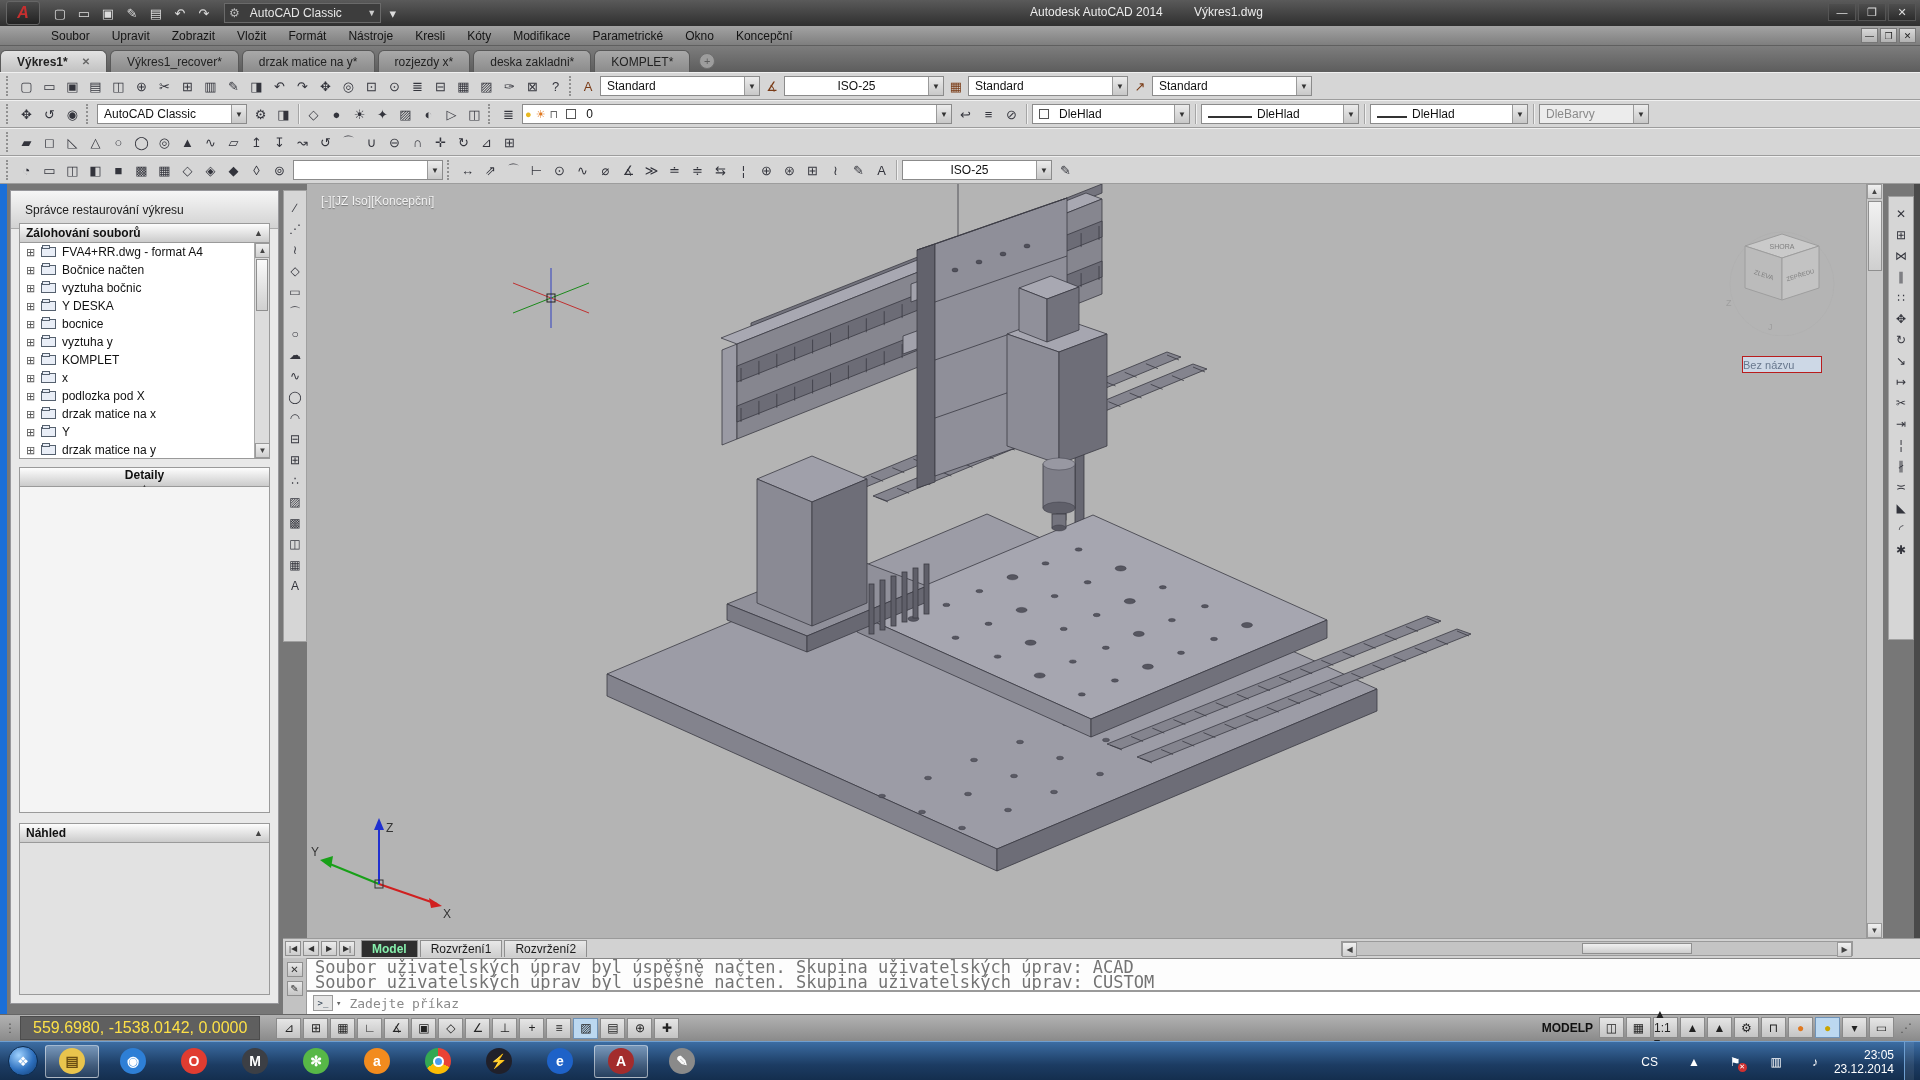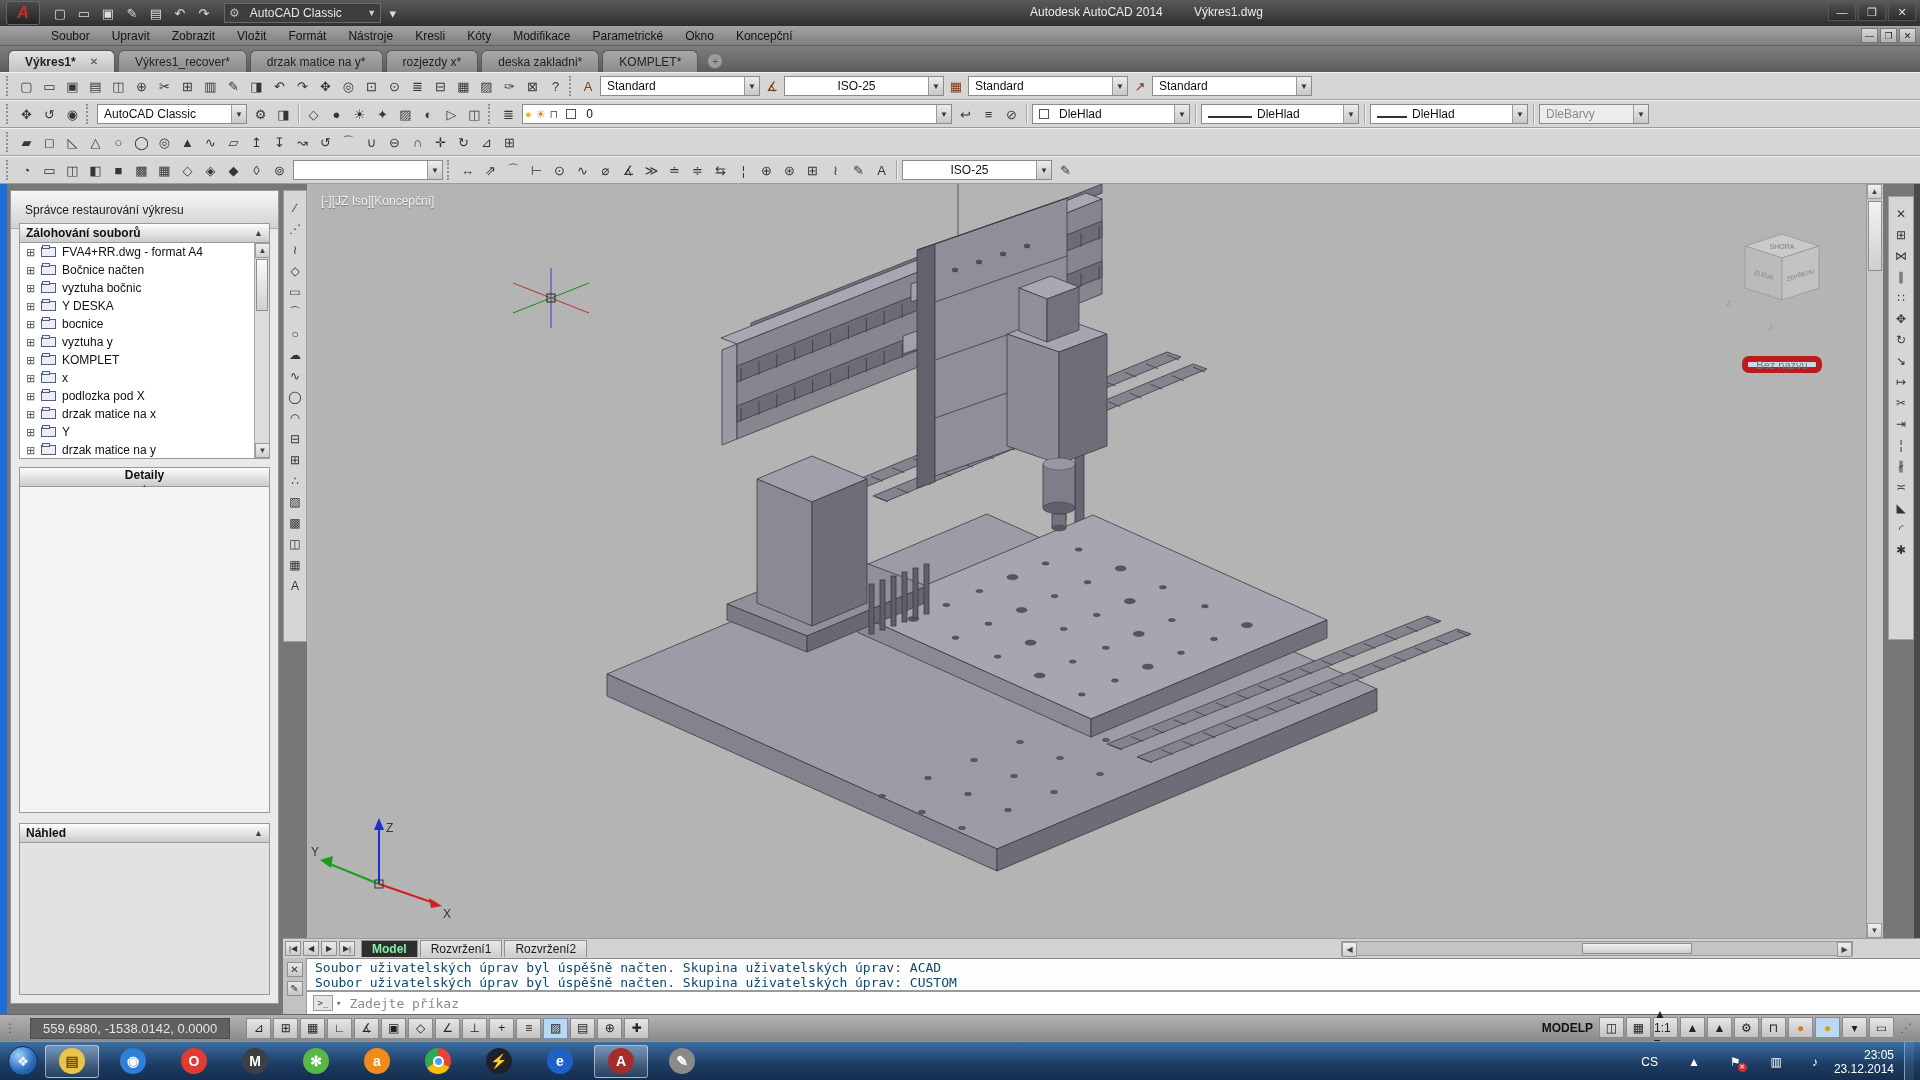--- a/index.html
+++ b/index.html
@@ -17,21 +17,21 @@
   .ws-combo .dd{width:16px;text-align:center;color:#ccc;font-size:9px;}
   #title-text{position:absolute;left:1030px;top:5px;white-space:nowrap;color:#ececec;}
   #title-text span{margin-right:28px;}
   #win-controls{position:absolute;right:4px;top:3px;display:flex;}
   .winbtn{width:28px;height:18px;display:flex;align-items:center;justify-content:center;color:#ddd;font-size:11px;border:1px solid #555;background:linear-gradient(#4e4e4e,#2c2c2c);margin-left:2px;}
   #menubar{left:0;top:26px;width:1920px;height:20px;background:linear-gradient(#a3a3a3,#7e7e7e);display:flex;align-items:center;border-bottom:1px solid #5f5f5f;}
   .menu-item{padding:0 11px;color:#141414;line-height:20px;}
   #doc-controls{position:absolute;right:4px;top:2px;display:flex;}
   .docbtn{width:17px;height:15px;display:flex;align-items:center;justify-content:center;font-size:9px;color:#222;background:linear-gradient(#d8d8d8,#b2b2b2);border:1px solid #777;margin-left:2px;}
   
-  #filetabs{left:0;top:46px;width:1920px;height:26px;background:linear-gradient(#7d7d7d,#5d5d5d);display:flex;align-items:flex-end;padding-left:8px;}
+  #filetabs{left:0;top:46px;width:1920px;height:26px;background:linear-gradient(#7d7d7d,#5d5d5d);display:flex;align-items:flex-end;}
   .ftab{height:22px;display:flex;align-items:center;padding:0 16px;margin-right:3px;border:1px solid #595959;border-bottom:none;border-radius:6px 6px 0 0;background:linear-gradient(#a9a9a9,#8b8b8b);color:#222;white-space:nowrap;}
   .ftab.active{background:linear-gradient(#e2e2e2,#c2c2c2);font-weight:bold;}
   .ftab .close{margin-left:14px;color:#666;font-size:10px;}
   #newtab{width:16px;height:16px;border-radius:50%;background:#9d9d9d;border:1px solid #6e6e6e;color:#5d5d5d;display:flex;align-items:center;justify-content:center;margin:0 0 3px 6px;font-size:11px;}
   
   .tbrow{left:0;width:1920px;height:28px;background:#d6d6d6;border-top:1px solid #f0f0f0;border-bottom:1px solid #9d9d9d;display:flex;align-items:center;padding-left:4px;}
   .grip{width:5px;height:20px;border-left:2px dotted #909090;margin:0 4px 0 2px;}
   .tb-btn{width:23px;height:22px;display:flex;align-items:center;justify-content:center;color:#33343c;font-size:13px;border:1px solid transparent;}
   .sep{width:1px;height:20px;background:#a5a5a5;margin:0 3px;box-shadow:1px 0 0 #f0f0f0;}
   .combo{display:inline-flex;align-items:center;height:20px;background:#fff;border:1px solid #8b8b8b;color:#111;margin:0 2px;}
@@ -58,38 +58,38 @@
   .pal-box{position:absolute;left:8px;width:251px;border:1px solid #9a9a9a;border-top:none;background:#f4f4f4;}
   
   #drawbar{left:283px;top:190px;width:24px;height:452px;background:#d6d6d6;border:1px solid #a0a0a0;display:flex;flex-direction:column;align-items:center;padding-top:6px;}
   #modifybar{left:1888px;top:196px;width:26px;height:444px;background:#d6d6d6;border:1px solid #a0a0a0;display:flex;flex-direction:column;align-items:center;padding-top:6px;}
   .vbtn{width:21px;height:21px;display:flex;align-items:center;justify-content:center;color:#33343c;font-size:12px;}
   
   #viewport{left:307px;top:184px;width:1559px;height:754px;background:#b4b4b4;overflow:hidden;}
   #vp-label{position:absolute;left:14px;top:10px;color:#f2f2f2;text-shadow:0 1px 1px rgba(0,0,0,.35);}
   .mdl polygon,.mdl rect,.mdl line{stroke:#3a3a42;stroke-width:0.8;}
   .mdl ellipse{stroke:#30303a;stroke-width:0.4;}
-  #vcube-pill{position:absolute;left:1435px;top:172px;width:80px;height:17px;background:#cdd8e6;border:6px solid #b91c1c;border-radius:7px;color:#68788e;font-size:11px;display:flex;align-items:center;justify-content:center;}
+  #vcube-pill{position:absolute;left:1435px;top:172px;width:80px;height:17px;background:#cdd8e6;border:1px solid #b91c1c;border-radius:0;color:#68788e;font-size:11px;display:flex;align-items:center;justify-content:flex-start;}
   #vscroll{left:1866px;top:184px;width:17px;height:754px;background:#c9c9c9;border-left:1px solid #999;}
   #vthumb{position:absolute;left:1px;top:17px;width:14px;height:70px;background:linear-gradient(#f2f2f2,#cfcfcf);border:1px solid #8f8f8f;}
   
   #layoutrow{left:283px;top:938px;width:1637px;height:20px;background:#d2d2d2;border-top:1px solid #9a9a9a;display:flex;align-items:center;}
   .lnav{width:16px;height:15px;display:flex;align-items:center;justify-content:center;font-size:8px;color:#333;background:linear-gradient(#ececec,#cccccc);border:1px solid #8f8f8f;margin-left:2px;}
   .ltab{padding:0 10px;height:17px;line-height:17px;color:#1c1c1c;border:1px solid #8f8f8f;border-bottom:none;background:linear-gradient(#e8e8e8,#cdcdcd);margin-left:2px;}
   .ltab.active{background:#2e2e2e;color:#86efac;font-weight:bold;text-align:center;}
   #hscroll{position:absolute;left:1058px;top:2px;width:512px;height:15px;background:#c4c4c4;border:1px solid #9a9a9a;display:flex;}
   #hthumb{position:absolute;left:240px;top:1px;width:110px;height:11px;background:linear-gradient(#f0f0f0,#cdcdcd);border:1px solid #8f8f8f;}
   #cmddock{left:283px;top:958px;width:24px;height:56px;background:#c2c2c2;border-right:1px solid #9a9a9a;display:flex;flex-direction:column;align-items:center;}
   .dockbtn{width:16px;height:15px;display:flex;align-items:center;justify-content:center;font-size:10px;color:#333;background:linear-gradient(#e8e8e8,#c6c6c6);border:1px solid #8f8f8f;margin-top:4px;}
-  #cmdhistory{left:307px;top:958px;width:1613px;height:32px;background:#fdfdfd;border-top:1px solid #888;font-family:"DejaVu Sans Mono",monospace;font-size:13px;color:#0c4a6e;padding:1px 0 0 8px;line-height:15px;overflow:hidden;}
+  #cmdhistory{left:307px;top:958px;width:1613px;height:32px;background:#fdfdfd;border-top:1px solid #888;font-family:"DejaVu Sans Mono",monospace;font-size:17px;color:#737373;padding:1px 0 0 8px;line-height:15px;overflow:hidden;}
   #cmdprompt{left:307px;top:990px;width:1613px;height:24px;background:#fff;border-top:2px solid #9a9a9a;display:flex;align-items:center;font-family:"DejaVu Sans Mono",monospace;font-size:13px;color:#8a8a8a;}
   #prompt-icon{width:20px;height:16px;background:#e4e4e4;border:1px solid #9a9a9a;color:#345;font-size:9px;display:flex;align-items:center;justify-content:center;margin:0 3px 0 6px;}
   
   #statusbar{left:0;top:1014px;width:1920px;height:27px;background:linear-gradient(#b2b2b2,#8a8a8a);border-top:1px solid #666;display:flex;align-items:center;}
-  #coords{background:#5f5f5f;color:#e5e5e5;border:1px solid #4c4c4c;padding:2px 12px;margin-left:14px;font-size:13px;}
+  #coords{background:#5f5f5f;color:#fde047;border:1px solid #4c4c4c;padding:2px 12px;margin-left:4px;font-size:16px;}
   .stbtn{width:25px;height:21px;display:flex;align-items:center;justify-content:center;color:#222;font-size:12px;background:linear-gradient(#e6e6e6,#c4c4c4);border:1px solid #8a8a8a;margin-left:2px;}
   .stbtn.pressed{background:#bcd8f0;border-color:#6f93b8;}
   #st-right{position:absolute;right:8px;top:2px;display:flex;align-items:center;}
   .st-label{color:#111;font-size:12px;margin:0 4px;}
   
   #taskbar{left:0;top:1041px;width:1920px;height:39px;background:linear-gradient(#3c6da3,#1c3c63 60%,#142e4e);border-top:1px solid #6f9fd0;display:flex;align-items:center;}
   #startorb{width:30px;height:30px;border-radius:50%;margin-left:8px;background:radial-gradient(circle at 35% 30%,#9fd2ff,#2d6fbd 55%,#123b6d);border:1px solid #0d2c50;display:flex;align-items:center;justify-content:center;color:#fff;font-size:13px;}
   .appslot{width:54px;height:33px;margin-left:7px;border-radius:3px;display:flex;align-items:center;justify-content:center;}
   .appslot.active{background:linear-gradient(rgba(255,255,255,.32),rgba(255,255,255,.08));border:1px solid rgba(255,255,255,.5);}
   .appicon{width:26px;height:26px;border-radius:50%;display:flex;align-items:center;justify-content:center;color:#fff;font-size:14px;font-weight:bold;}

